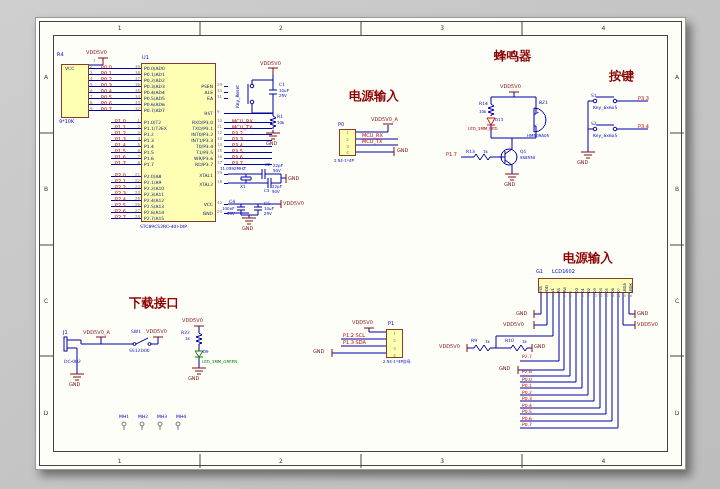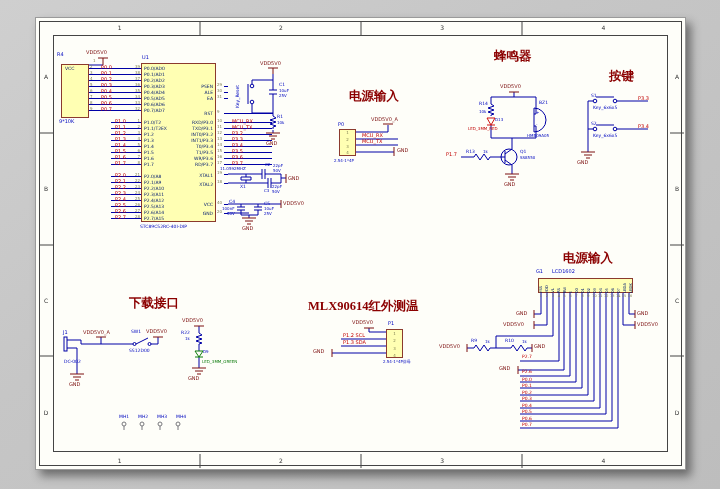--- a/index.html
+++ b/index.html
@@ -609,21 +609,20 @@
           <span class="net">P0.5</span>
         </div>
         <div class="dnrow">
           <span class="net">P0.6</span>
         </div>
         <div class="dnrow">
           <span class="net">P0.7</span>
         </div>
       </div>
 
-  <span class="title" style="left:272px;top:280px">MLX90614红外测温</span>
   <span class="t pwr" style="left:316px;top:302px">VDD5V0</span>
   <span class="t pwr" style="left:277px;top:331px">GND</span>
   <span class="t net" style="left:307px;top:315px">P1.2 SCL</span>
   <span class="t net" style="left:307px;top:322px">P1.3 SDA</span>
   <span class="t des" style="left:352px;top:303px">P1</span>
   <div class="box" style="left:350px;top:311px;width:17px;height:29px">
         <div class="cpin2">1</div>
         <div class="cpin2">2</div>
         <div class="cpin2">3</div>
         <div class="cpin2">4</div>

